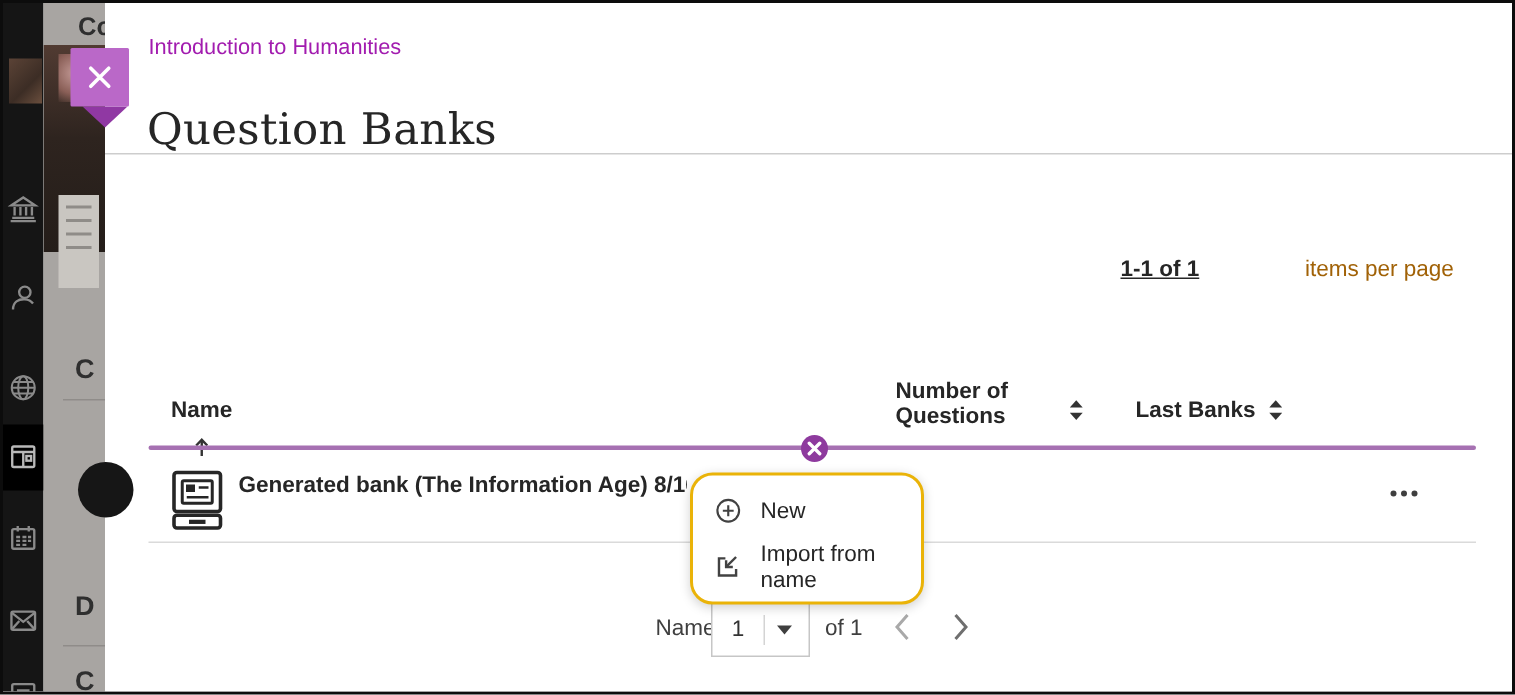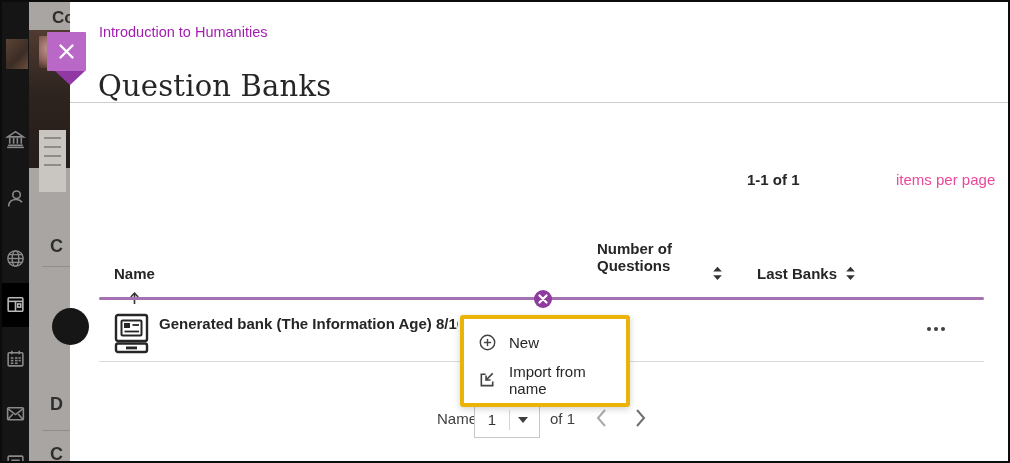--- a/index.html
+++ b/index.html
@@ -46,33 +46,33 @@
 
   
   .search-box { position:absolute; left:29px; top:159px; width:351px; height:37px; border:1px solid #6e6e6e;
                 border-radius:2px; background:#fff; display:flex; align-items:center; padding-left:14px; }
   .search-box svg { width:18px; height:18px; color:#4f4f4f; flex:none; }
   .search-box input { border:none; outline:none; flex:1; margin-left:10px; font-size:15px; color:#4f4f4f;
                       font-family:"Liberation Sans",sans-serif; background:transparent; }
   .search-box input::placeholder { color:#4f4f4f; opacity:1; }
 
   
-  .range-label { position:absolute; left:677px; top:169px; font-size:15px; font-weight:700; color:#262626; }
+  .range-label { position:absolute; left:677px; top:169px; font-size:15px; font-weight:700; color:#262626;text-decoration:underline; }
   .size-select { position:absolute; left:737px; top:160px; width:72px; height:34px; border:1px solid #c9c9c9;
                  border-radius:2px; background:#fff; display:flex; align-items:center; cursor:pointer; }
   .size-value { width:40px; text-align:center; font-size:15px; color:#333; }
   .select-divider { width:1px; height:20px; background:#d4d4d4; }
   .caret-down { width:0; height:0; border-left:5px solid transparent; border-right:5px solid transparent;
                 border-top:6px solid #3f3f3f; margin-left:10px; }
-  .per-page-label { position:absolute; left:826px; top:169px; font-size:15px; color:#ec4899; }
+  .per-page-label { position:absolute; left:800px; top:169px; font-size:15px; color:#a16207; }
 
   
   .th { position:absolute; font-size:15px; font-weight:700; color:#262626; }
   .th-name { left:44px; top:263px; display:flex; align-items:center; gap:9px; cursor:pointer;flex-direction:column; }
-  .th-numq { left:527px; top:239px; line-height:16.5px; cursor:pointer; }
+  .th-numq { left:527px; top:251px; line-height:16.5px; cursor:pointer; }
   .th-last { left:687px; top:263px; display:flex; align-items:center; gap:8px; cursor:pointer; }
   .sort-icon { display:inline-block; }
   .sort-icon svg { display:block; }
   .numq-sort { position:absolute; left:642px; top:264px; cursor:pointer; }
 
   
   .add-line { position:absolute; left:29px; top:295px; width:885px; height:3px; background:#a671b2; border-radius:2px; }
   .add-btn { position:absolute; left:464px; top:288px; width:18px; height:18px; border-radius:50%; background:#8e3a9e;
              display:flex; align-items:center; justify-content:center; cursor:pointer; z-index:6; }
 
@@ -80,22 +80,22 @@
   .bank-icon { position:absolute; left:44px; top:311px; width:35px; height:41px; color:#262626; }
   .row-name { position:absolute; left:89px; top:313px; width:299px; font-size:15px; font-weight:700; color:#262626;
               white-space:nowrap; overflow:hidden; cursor:pointer; }
   .row-date { position:absolute; left:687px; top:321px; font-size:15px; color:#333; }
   .row-menu { position:absolute; left:851px; top:318px; width:30px; height:18px; display:flex; align-items:center;
               justify-content:center; gap:3px; cursor:pointer; }
   .row-menu i { width:4px; height:4px; border-radius:50%; background:#3f3f3f; }
   .row-divider { position:absolute; left:29px; top:359px; width:885px; height:1px; background:#dadada; }
 
   
-  .ctx-menu { position:absolute; left:390px; top:313px; width:170px; background:#fff; border:4px solid #eab308;
-              border-radius:3px; box-shadow:0 2px 7px rgba(0,0,0,.18); z-index:7; padding:5px 0; }
+  .ctx-menu { position:absolute; left:390px; top:313px; width:156px; background:#fff; border:2px solid #eab308;
+              border-radius:15px; box-shadow:0 2px 7px rgba(0,0,0,.18); z-index:7; padding:5px 0; }
   .ctx-item { height:37px; display:flex; align-items:center; padding-left:14px; cursor:pointer; }
   .ctx-item svg { width:19px; height:19px; color:#424242; flex:none; }
   .ctx-item span { margin-left:12px; font-size:15px; color:#262626; }
 
   
   .pg-label { position:absolute; left:367px; top:408px; font-size:15px; color:#3f3f3f; }
   .pg-select { position:absolute; left:404px; top:399px; width:66px; height:37px; border:1px solid #c6c6c6;
                background:#fff; display:flex; align-items:center; cursor:pointer; }
   .pg-value { width:34px; text-align:center; font-size:15px; color:#333; }
   .pg-of { position:absolute; left:480px; top:408px; font-size:15px; color:#3f3f3f; }

